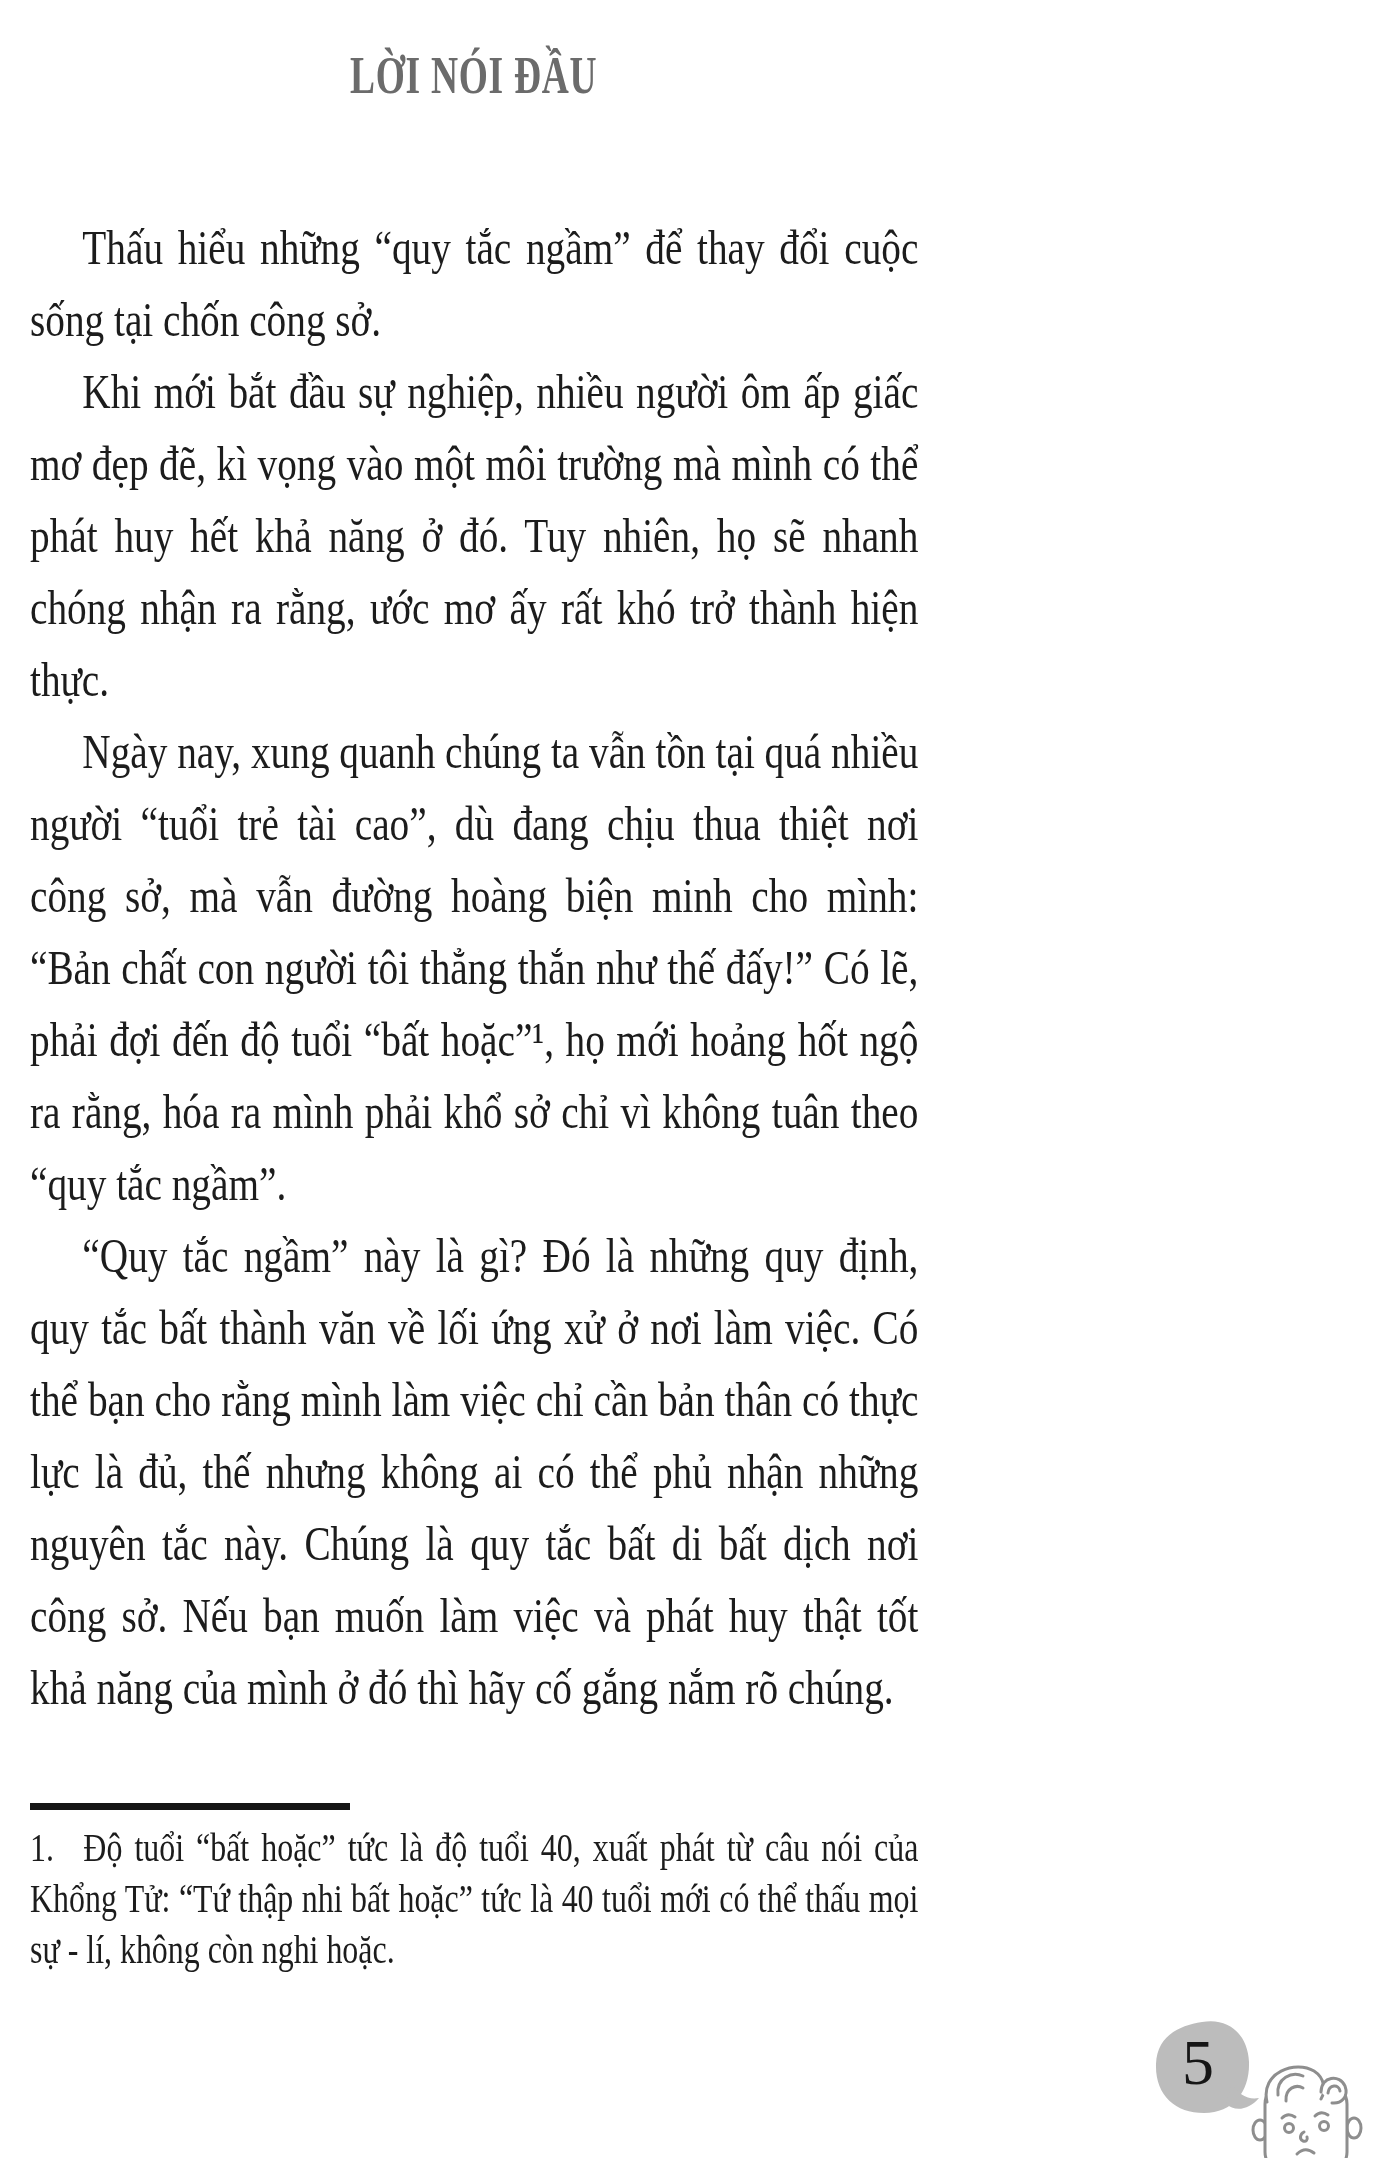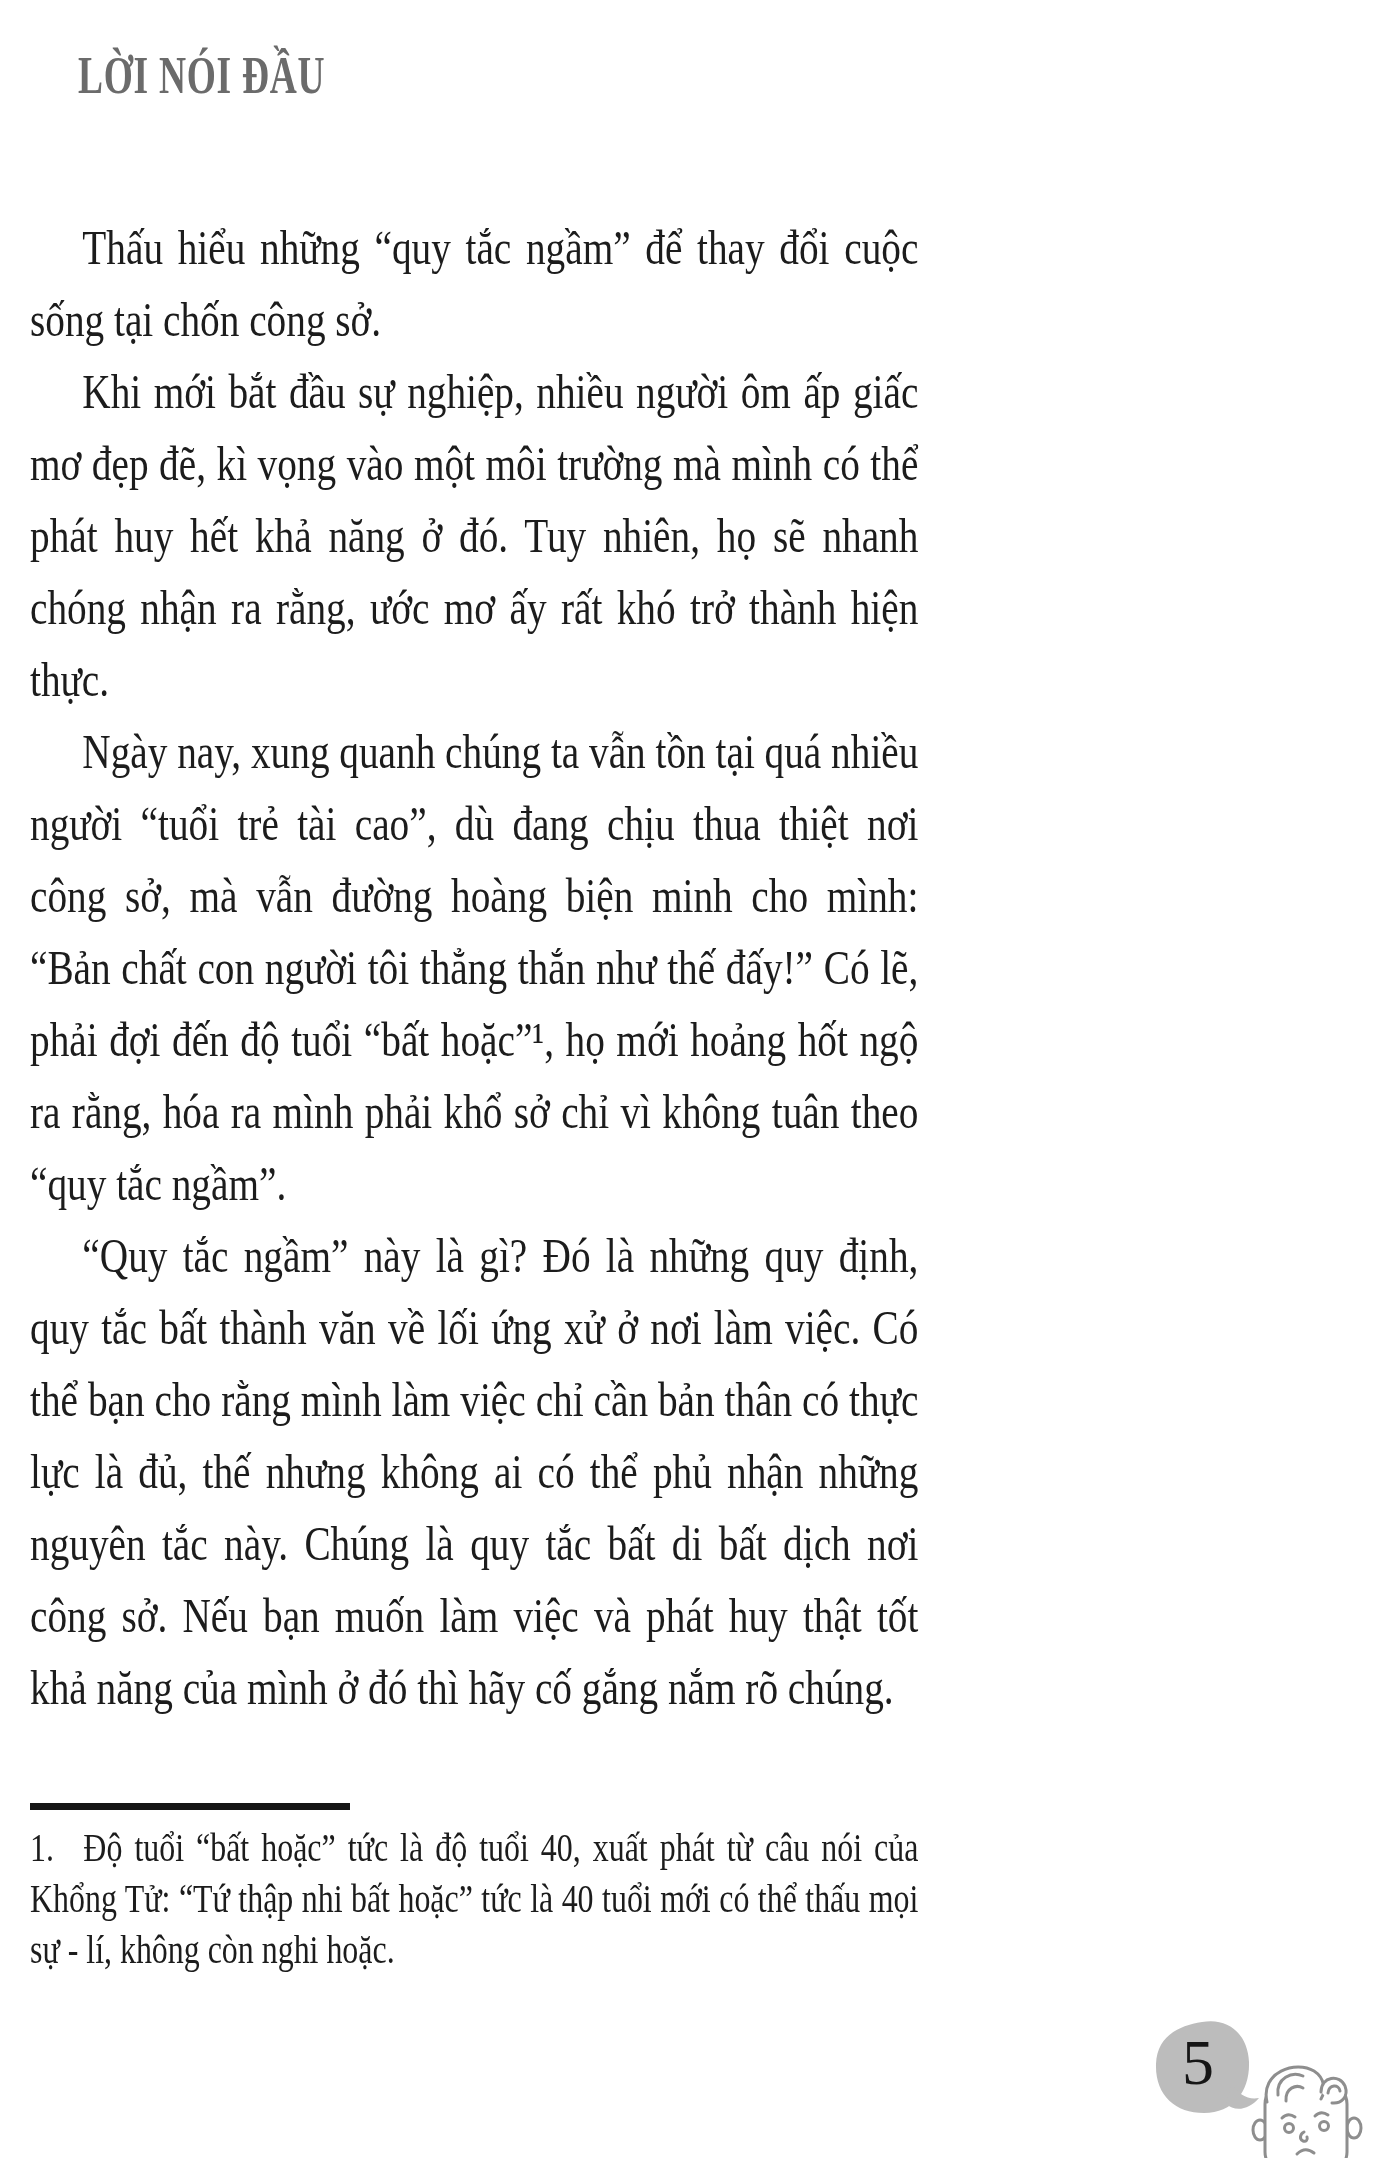--- a/index.html
+++ b/index.html
@@ -10,21 +10,21 @@
     margin: 0 auto;
     background: #ffffff;
     overflow: hidden;
     font-family: "Liberation Serif", serif;
     color: #1c1c1c;
   }
   .title {
     position: absolute;
     left: 30px; top: 4px;
     width: 888px;
-    text-align: left;
+    text-align: center;
     font-size: 52px;
     font-weight: bold;
     line-height: 74px;
   }
   .title-inner {
     display: inline-block;
     transform: scaleX(0.72);
     transform-origin: 50% 50%;
     white-space: nowrap;
     letter-spacing: 1px;

